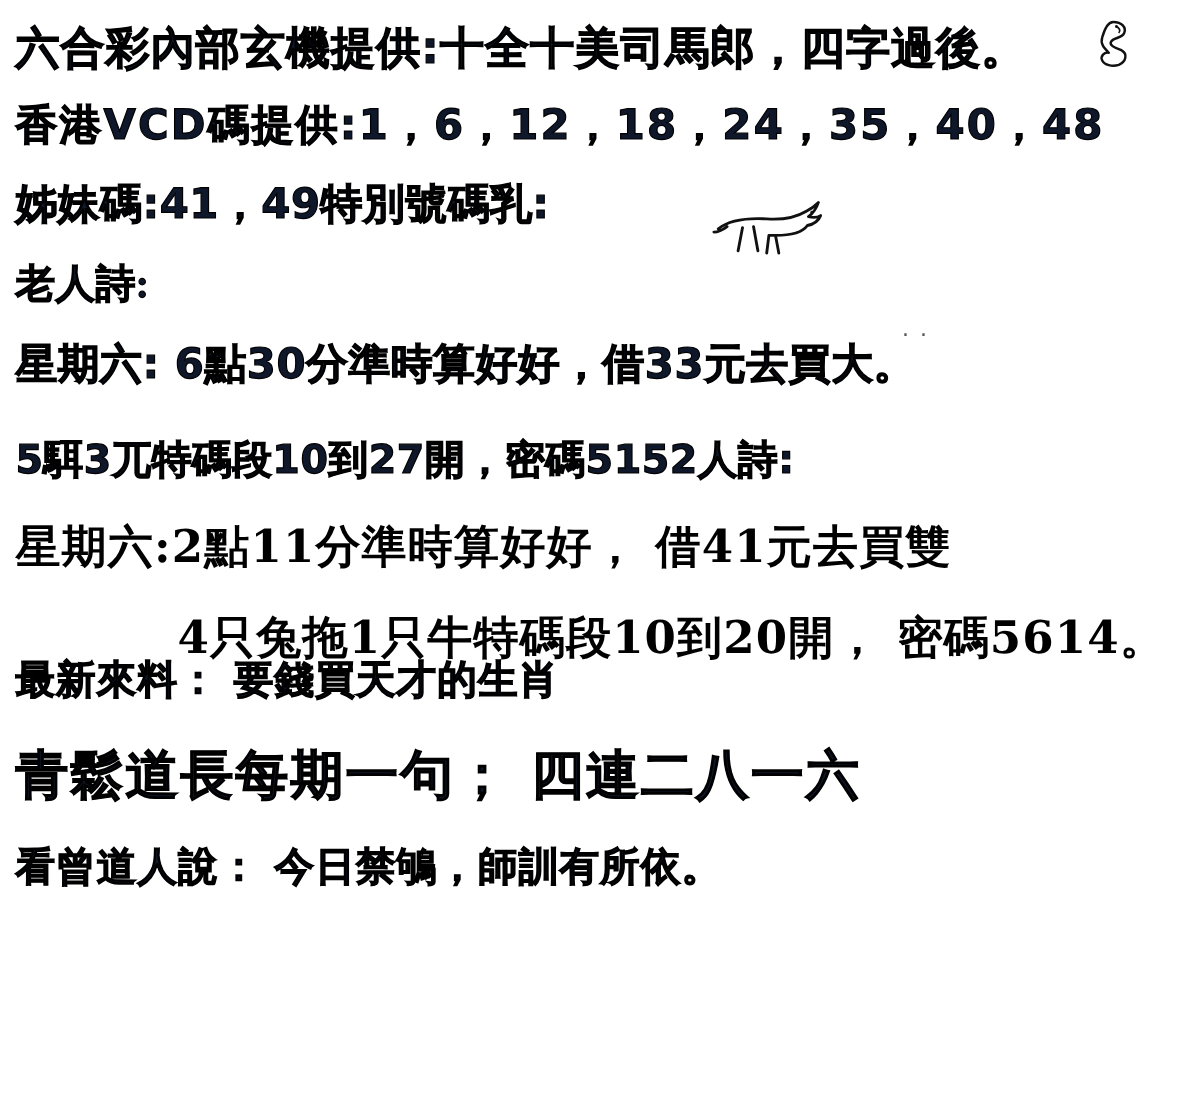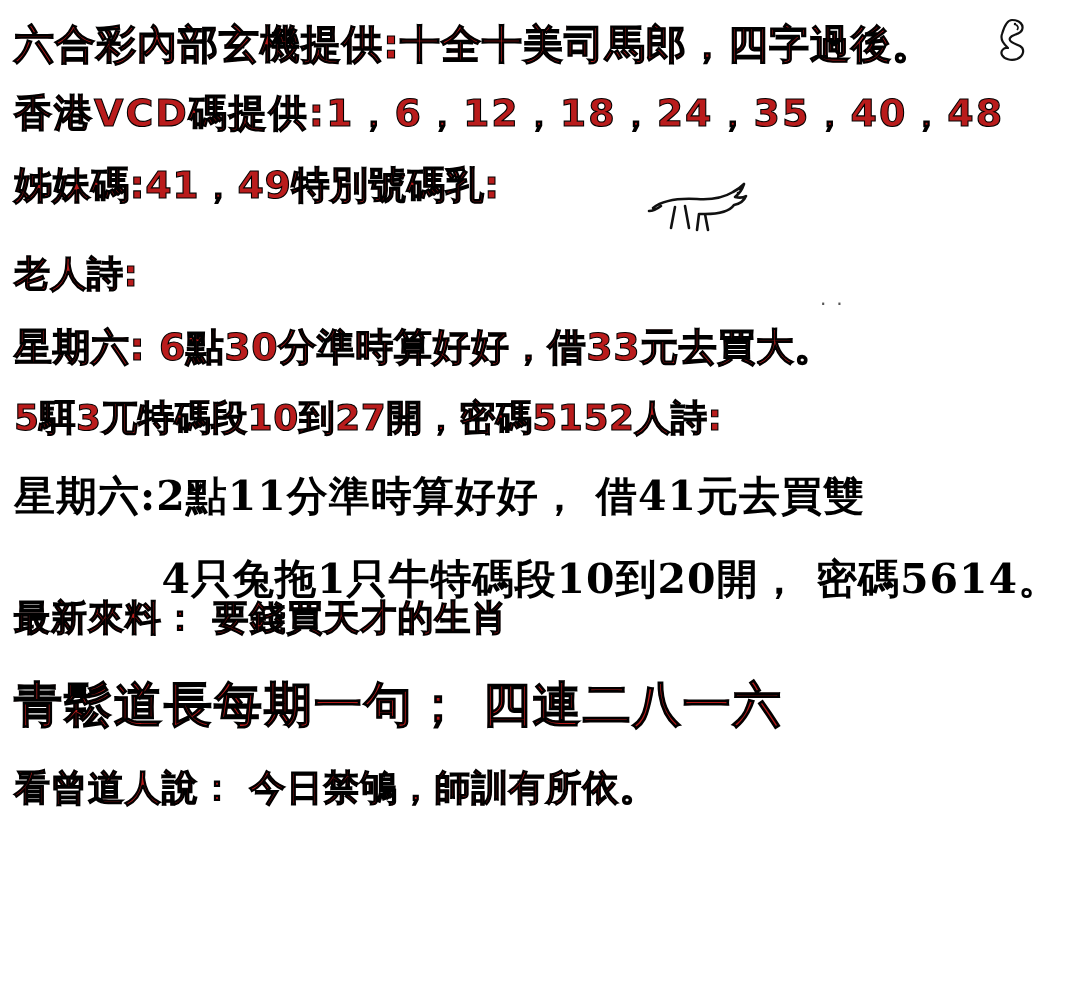--- a/index.html
+++ b/index.html
@@ -18,31 +18,31 @@
   .page {
     position: relative;
     width: 1080px;
     height: 1000px;
     box-sizing: border-box;
     padding: 18px 20px 0 14px;
   }
   .line {
     position: relative;
     font-weight: 900;
-    color: #b91c1c;
+    color: #0f172a;
     white-space: nowrap;
     letter-spacing: 0.5px;
     -webkit-text-stroke: 1.1px #000;
   }
   .l1  { font-size: 40px; line-height: 1.0; margin-top: 6px;  letter-spacing: 1px; }
   .l2  { font-size: 38px; line-height: 1.0; margin-top: 30px; letter-spacing: 2px; }
   .l3  { font-size: 38px; line-height: 1.0; margin-top: 34px; }
-  .l4  { font-size: 36px; line-height: 1.0; margin-top: 52px; }
+  .l4  { font-size: 36px; line-height: 1.0; margin-top: 36px; font-family: Liberation Serif, serif; }
   .l5  { font-size: 38px; line-height: 1.0; margin-top: 36px; letter-spacing: 0.5px; }
-  .l6  { font-size: 36px; line-height: 1.0; margin-top: 34px; letter-spacing: 0.5px; }
+  .l6  { font-size: 36px; line-height: 1.0; margin-top: 51px; letter-spacing: 0.5px; }
   .plain {
     position: relative;
     font-family: "DejaVu Serif", serif;
     font-weight: 700;
     font-size: 41px;
     line-height: 1.0;
     white-space: nowrap;
     -webkit-text-stroke: 0px;
     letter-spacing: 1px;
   }

